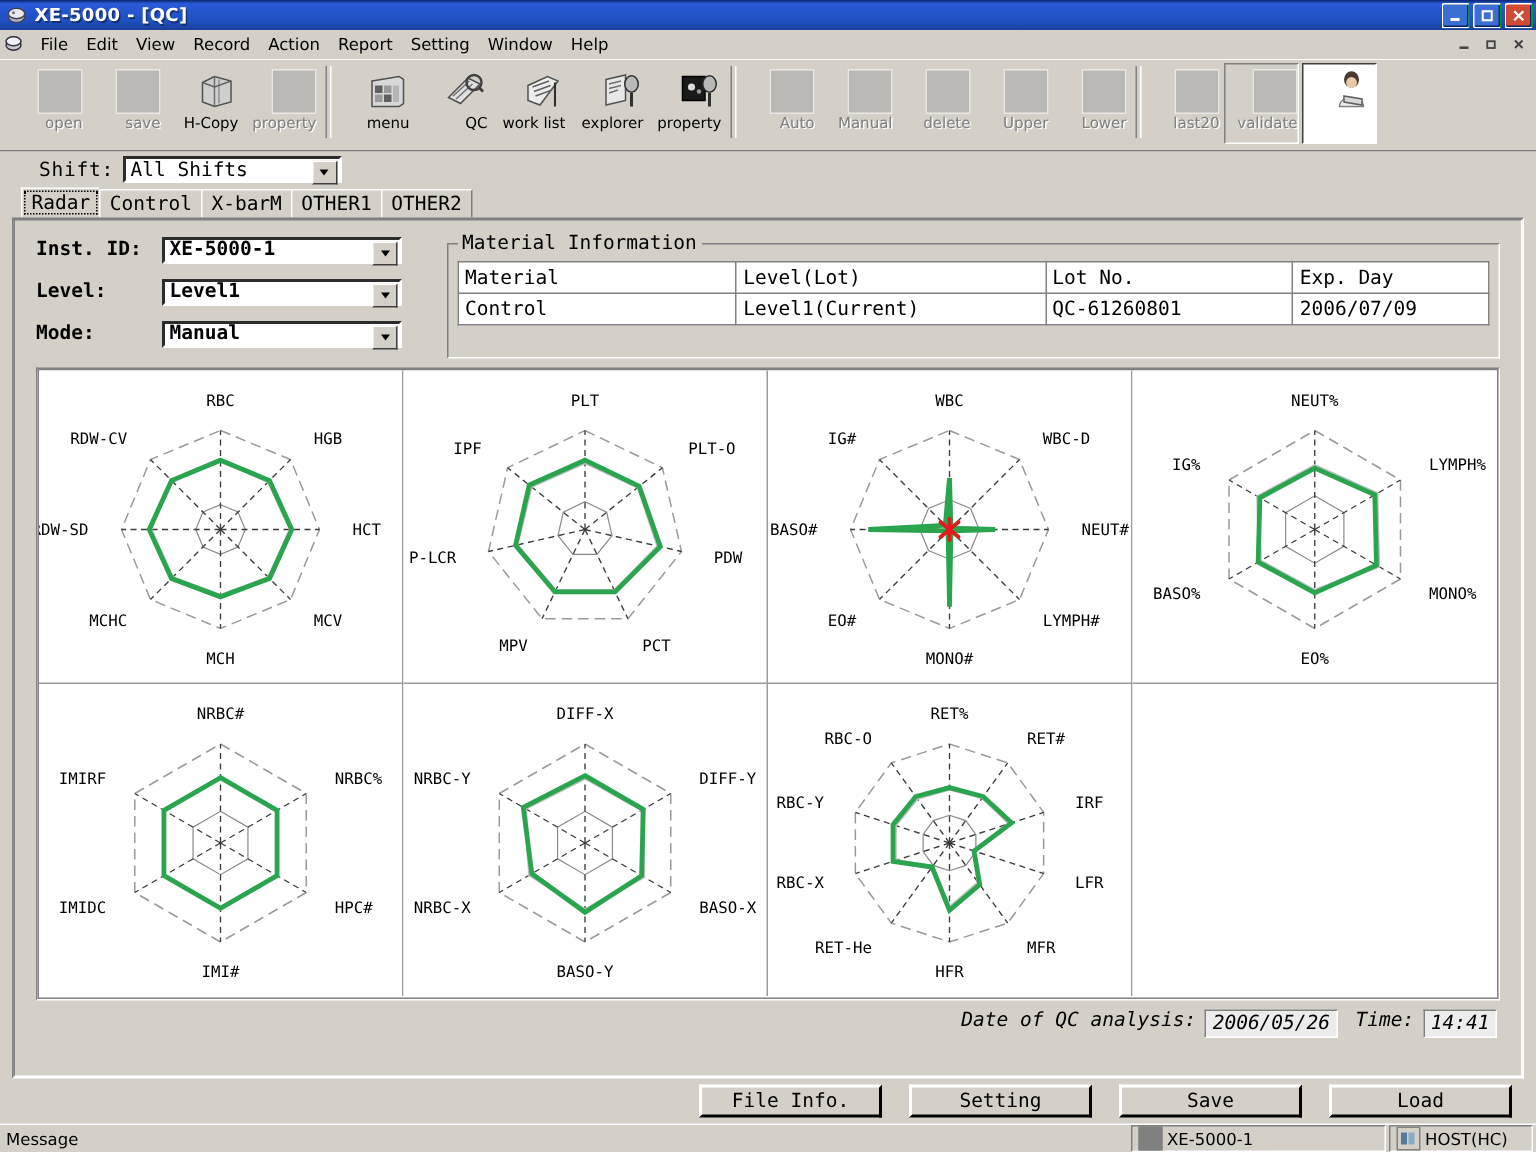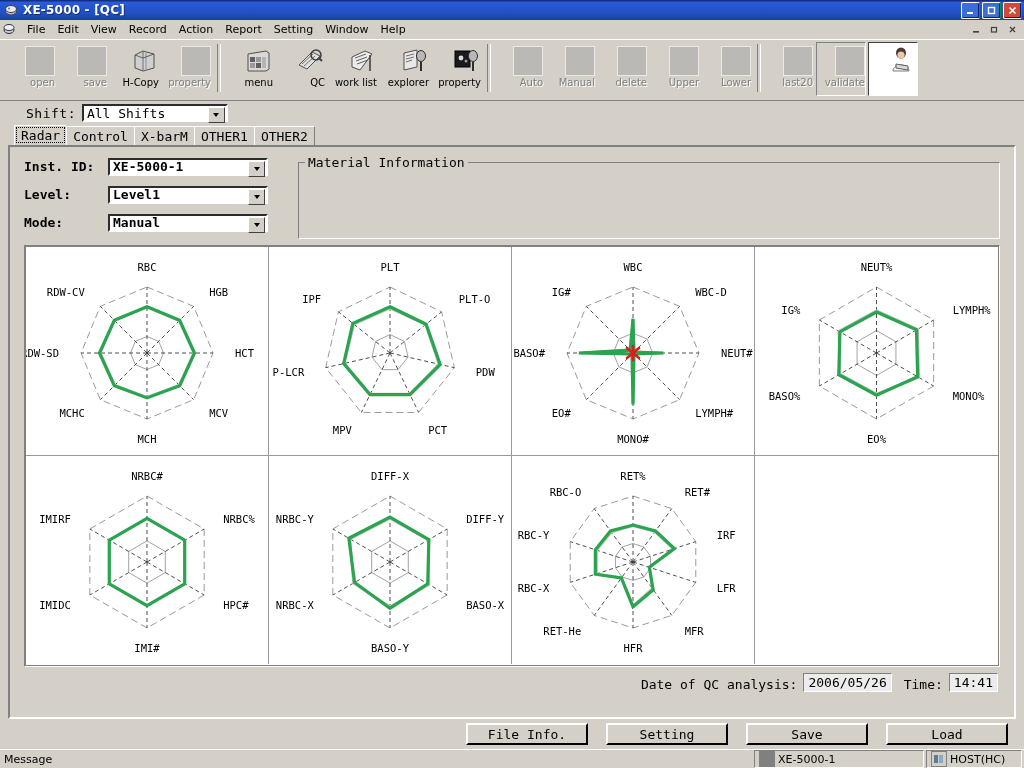--- a/index.html
+++ b/index.html
@@ -98,21 +98,21 @@
       border-right-color:#fff;border-bottom-color:#fff;flex:0 0 auto;}
   .gridinner{border:1px solid #808080;display:grid;grid-template-columns:repeat(4,1fr);
       grid-template-rows:repeat(2,1fr);background:#fff;}
   .cell{border-right:1px solid #999;border-bottom:1px solid #999;position:relative;height:208px;background:#fff;}
   .cell:nth-child(4n){border-right:none;}
   .cell:nth-child(n+5){border-bottom:none;}
   .cell svg{display:block;width:100%;height:100%;}
   .cell text{font-family:"DejaVu Sans Mono","Liberation Mono",monospace;font-size:10.5px;fill:#000;}
 
   
-  .daterow{display:flex;align-items:flex-end;justify-content:flex-end;padding:6px 16px 6px 4px;font-size:13px;}
+  .daterow{display:flex;align-items:flex-start;justify-content:flex-end;padding:6px 16px 6px 4px;font-size:13px;font-style:italic;}
   .daterow .ro{background:#ececec;border:1px solid #808080;border-right-color:#fff;border-bottom-color:#fff;
       padding:1px 4px;margin-left:6px;}
 
   
   .btnrow{flex:0 0 30px;display:flex;align-items:center;justify-content:flex-end;gap:18px;
       padding:0 16px 0 0;background:#d4d0c8;}
   .pbtn{width:122px;height:22px;background:#d4d0c8;border:2px outset #d4d0c8;
       border-top-color:#fff;border-left-color:#fff;border-right-color:#404040;border-bottom-color:#404040;
       display:flex;align-items:center;justify-content:center;font-size:13px;font-family:inherit;}
 
@@ -393,20 +393,36 @@
             <span>Manual</span>
             <span class="arrowbtn">
                   <i></i>
                 </span>
           </span>
         </div>
       </div>
 
       <fieldset class="matinfo">
         <legend>Material Information</legend>
+        <table class="mat">
+          <tbody>
+                <tr>
+            <th style="width:27%">Material</th>
+            <th style="width:30%">Level(Lot)</th>
+            <th style="width:24%">Lot No.</th>
+            <th>Exp. Day</th>
+          </tr>
+          <tr>
+            <td>Control</td>
+            <td>Level1(Current)</td>
+            <td>QC-61260801</td>
+            <td>2006/07/09</td>
+          </tr>
+        </tbody>
+            </table>
       </fieldset>
     </div>
 
     <div class="gridwrap">
       <div class="gridinner" id="grid">
             <div class="cell">
               <svg viewBox="0 0 233 208" preserveAspectRatio="xMidYMid meet">
                 <polygon points="116.5,40 163.16904755831214,59.33095244168787 182.5,106 163.16904755831214,152.66904755831212 116.5,172 69.83095244168787,152.66904755831214 50.5,106.00000000000001 69.83095244168786,59.33095244168787" fill="none" stroke="#9a9a9a" stroke-width="1" stroke-dasharray="7,4"></polygon>
                 <polygon points="116.5,89.5 128.16726188957804,94.33273811042197 133,106 128.16726188957804,117.66726188957803 116.5,122.5 104.83273811042197,117.66726188957803 100,106 104.83273811042196,94.33273811042197" fill="none" stroke="#8a8a8a" stroke-width="0.8"></polygon>
                 <line x1="116.5" y1="106" x2="116.5" y2="40" stroke="#3a3a3a" stroke-width="0.9" stroke-dasharray="4,3"></line>

